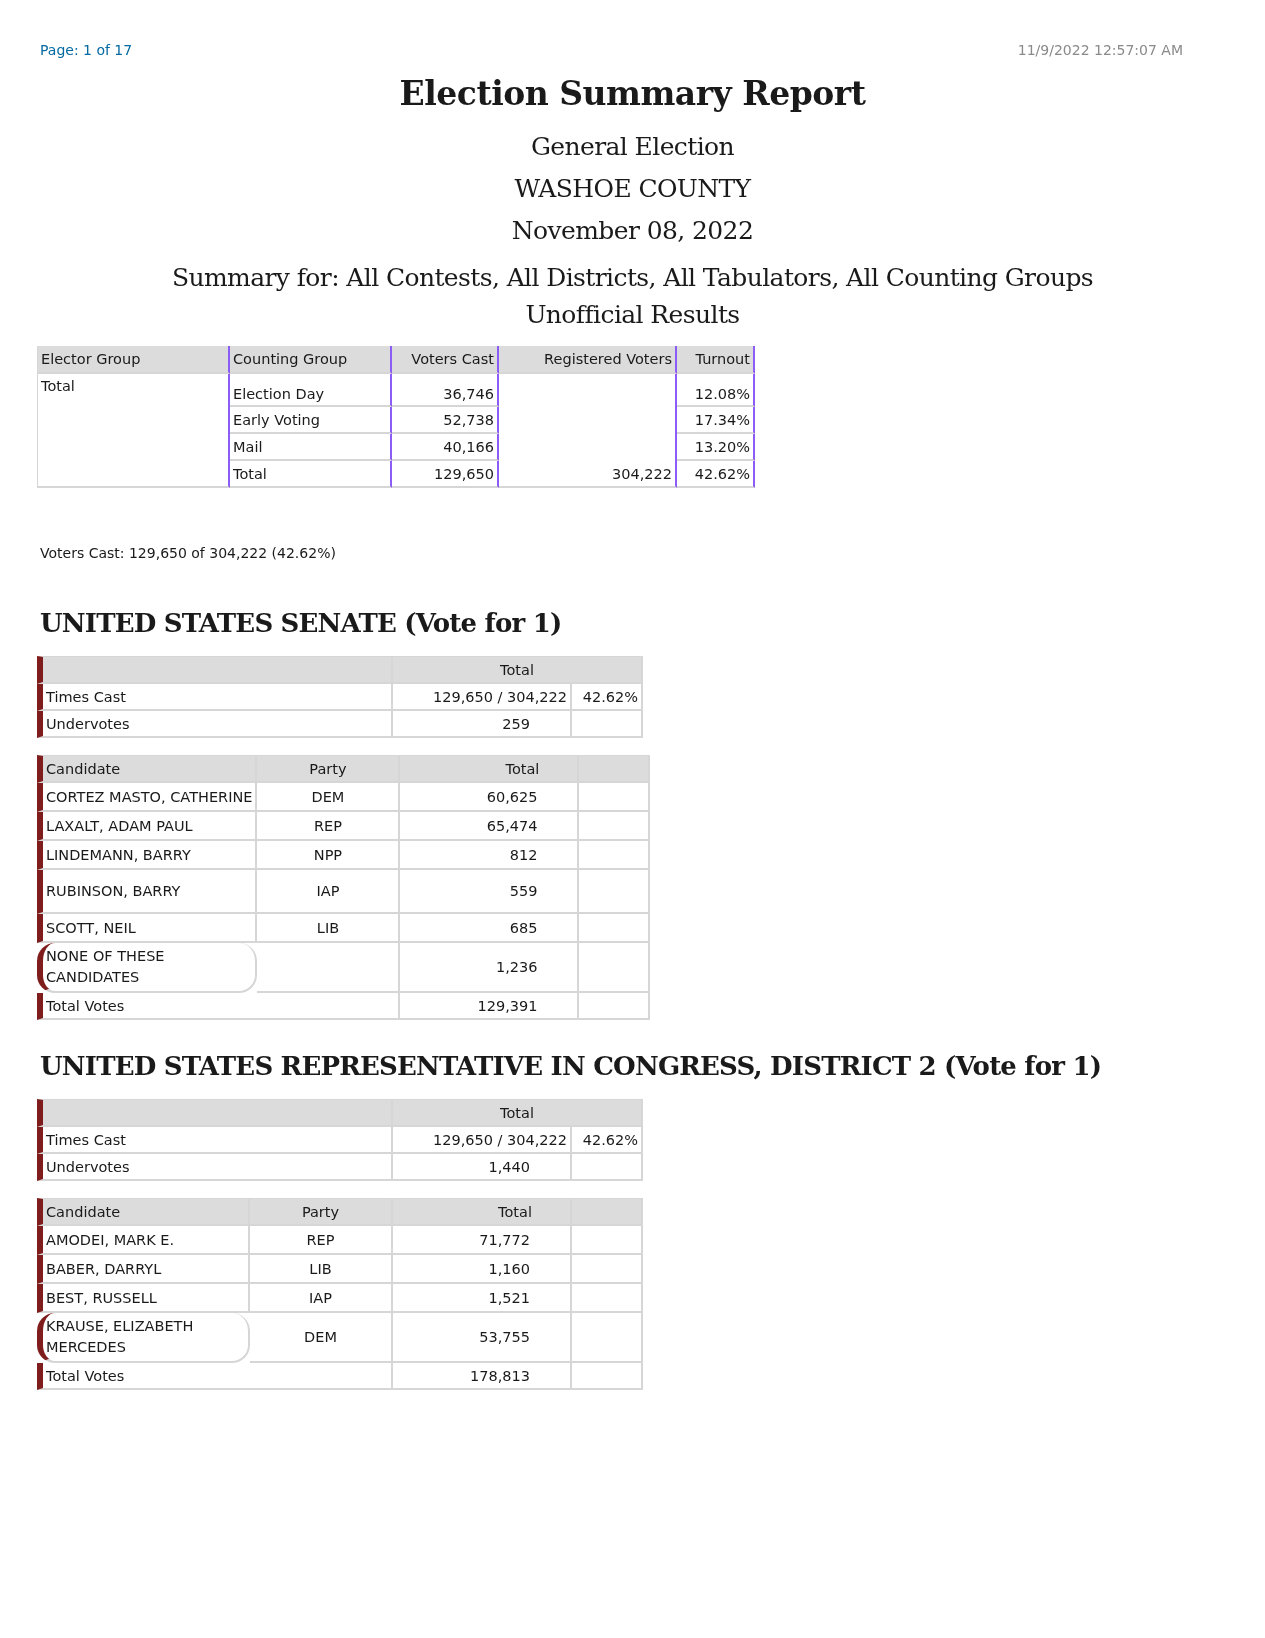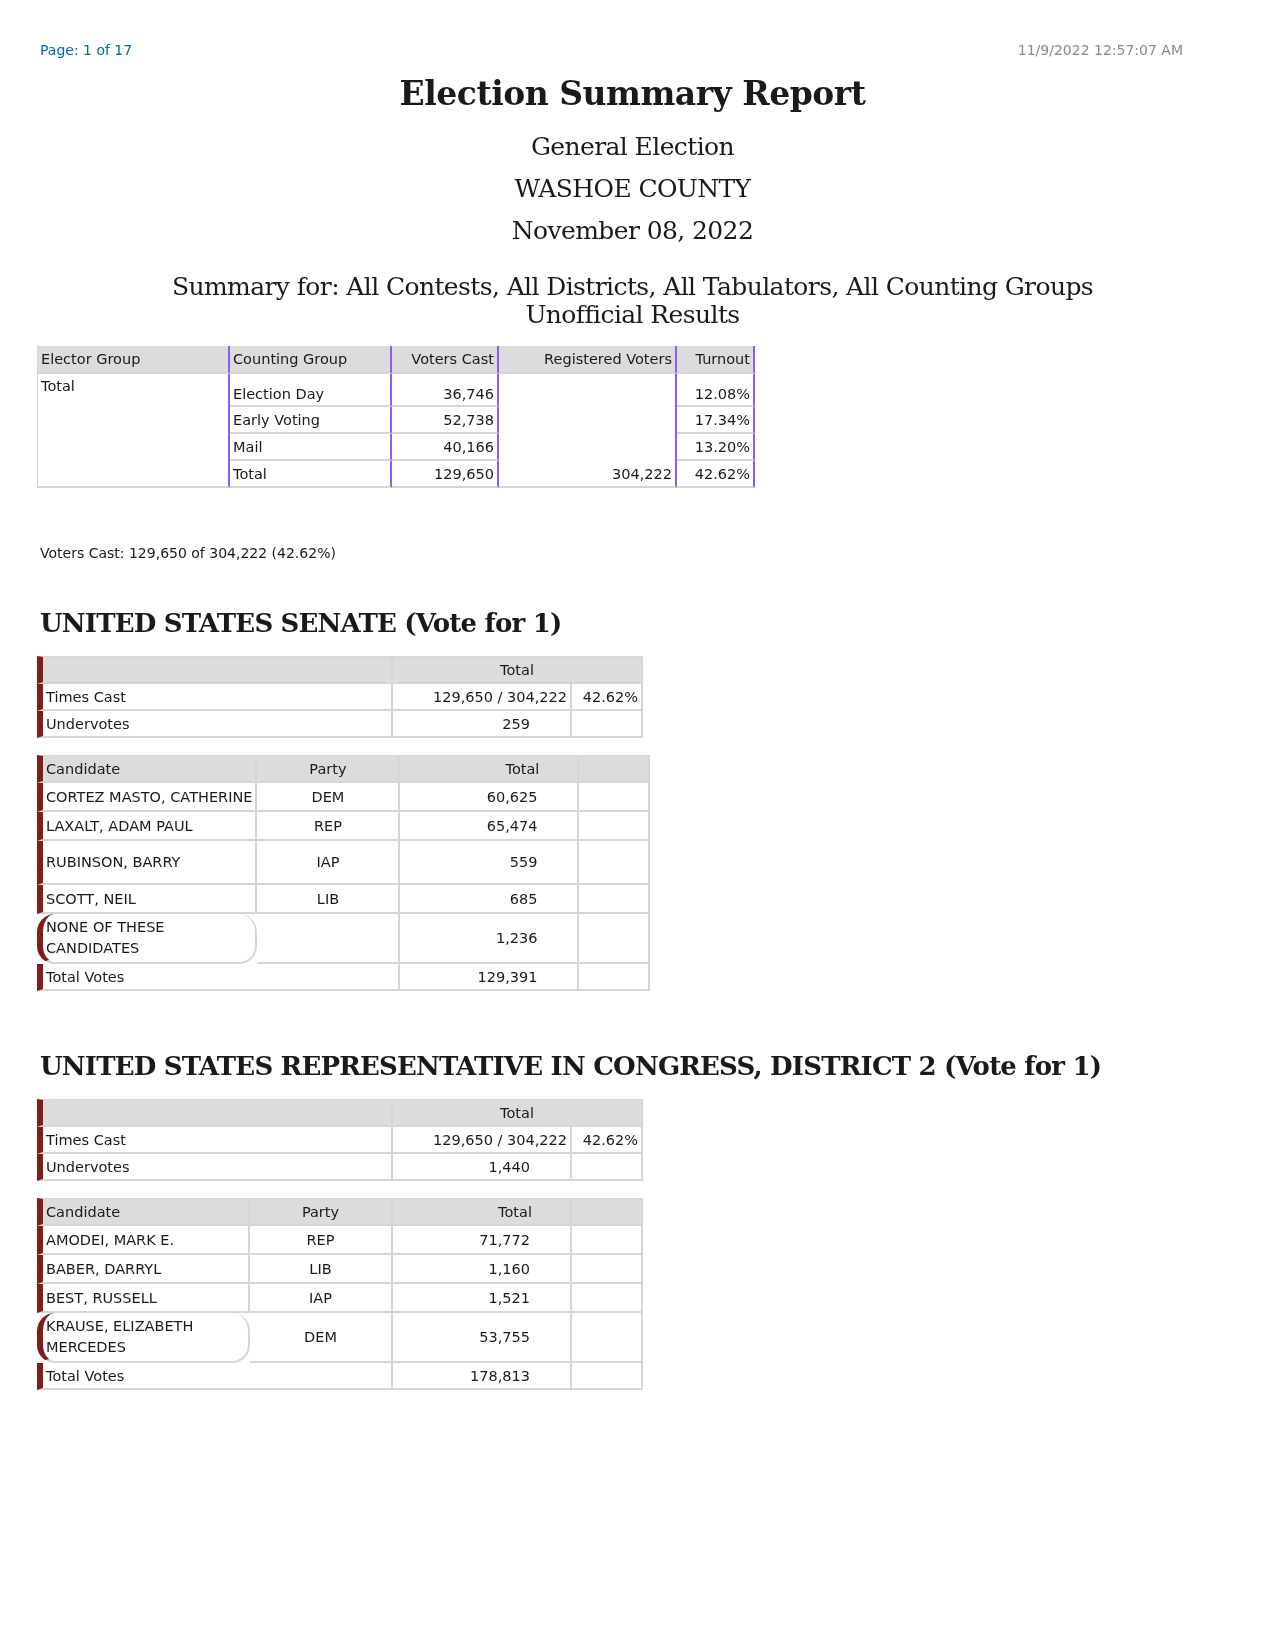--- a/index.html
+++ b/index.html
@@ -6,21 +6,21 @@
   body {
     width: 1265px; height: 1638px; position: relative; overflow: hidden;
     font-family: "DejaVu Sans", sans-serif; color: #1a1a1a;
   }
   .abs { position: absolute; }
   .pg { left: 40px; top: 42px; font-size: 14px; color: #0369a1; }
   .ts { right: 82px; top: 42px; font-size: 14px; color: #8a8a8a; text-align: right; }
   .hdr { left: 0; width: 1265px; text-align: center; font-family: "DejaVu Serif", serif; }
   .title { top: 74px; font-size: 33px; font-weight: bold; letter-spacing: -0.5px; }
   .sub { font-size: 25px; letter-spacing: -0.6px; }
-  .sub1 { top: 132px; } .sub2 { top: 174px; } .sub3 { top: 216px; } .sub4 { top: 272px; } .sub5 { top: 300px; }
+  .sub1 { top: 132px; } .sub2 { top: 174px; } .sub3 { top: 216px; } .sub4 { top: 263px; } .sub5 { top: 300px; }
 
   table { border-collapse: separate; border-spacing: 0; font-size: 14.5px; }
   td, th { font-weight: normal; padding: 0 3px; height: 27px; box-sizing: border-box; white-space: nowrap; }
   .hd td { background: #dcdcdc; height: 28px; }
   .r { text-align: right; }
   .c { text-align: center; }
 
   
   #sum { left: 37px; top: 346px; }
   #sum td { border-right: 2px solid #8b5cf6; border-bottom: 2px solid #d6d6d6; }
@@ -123,20 +123,26 @@
     <td class="c">DEM</td>
     <td class="r" style="padding-right:40px">60,625</td>
     <td></td>
   </tr>
   <tr style="height:29px">
     <td class="first">LAXALT, ADAM PAUL</td>
     <td class="c">REP</td>
     <td class="r" style="padding-right:40px">65,474</td>
     <td></td>
   </tr>
+  <tr style="height:29px">
+    <td class="first">LINDEMANN, BARRY</td>
+    <td class="c">NPP</td>
+    <td class="r" style="padding-right:40px">812</td>
+    <td></td>
+  </tr>
   <tr style="height:44px">
     <td class="first">RUBINSON, BARRY</td>
     <td class="c">IAP</td>
     <td class="r" style="padding-right:40px">559</td>
     <td></td>
   </tr>
   <tr style="height:29px">
     <td class="first">SCOTT, NEIL</td>
     <td class="c">LIB</td>
     <td class="r" style="padding-right:40px">685</td>

